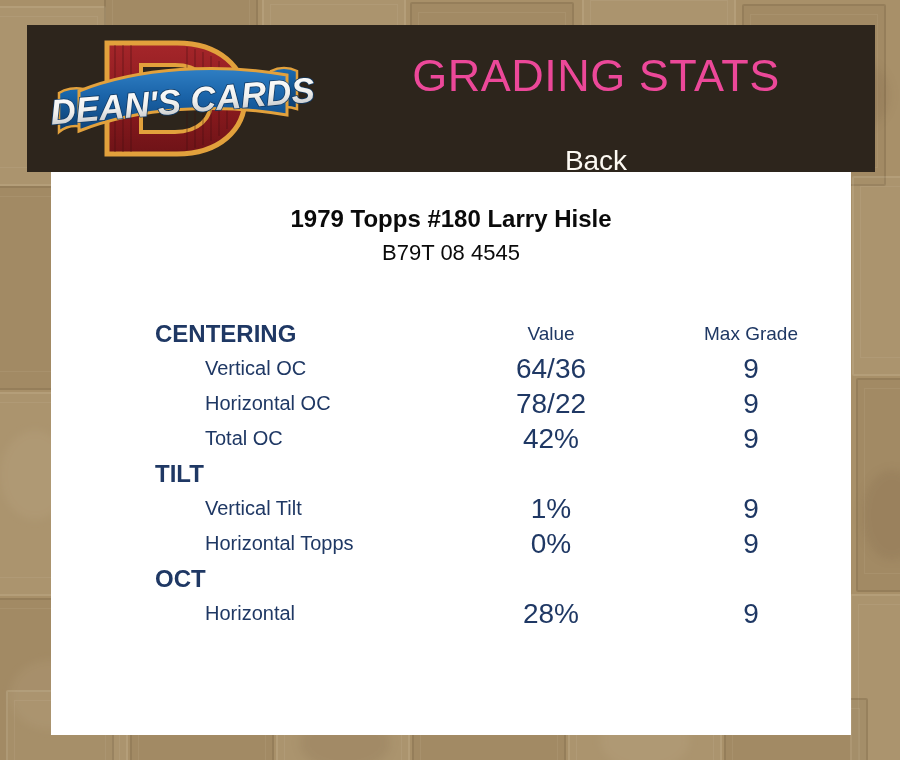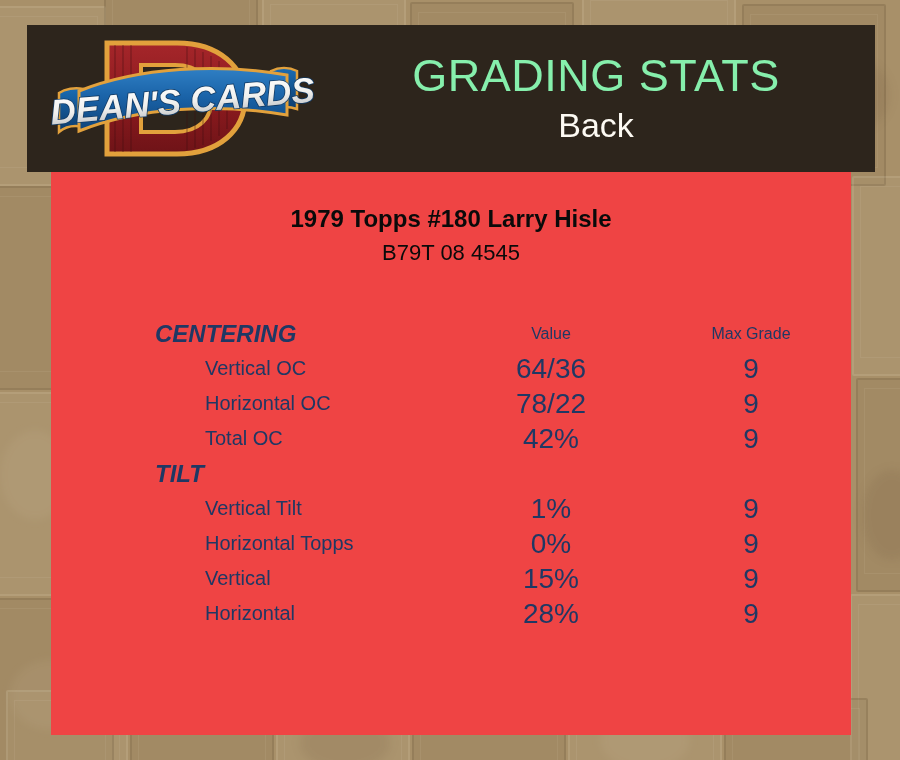--- a/index.html
+++ b/index.html
@@ -77,43 +77,44 @@
 
   
   #header-titles {
     position: absolute;
     left: 300px;
     right: 10px;
     top: 24px;
     text-align: center;
   }
   #main-title {
-    color: #86efac;
+    color: #ec4899;
     font-size: 45px;
     font-weight: normal;
     letter-spacing: 0.5px;
     line-height: 54px;
     white-space: nowrap;
   }
   #sub-title {
     color: #fdfaf3;
-    font-size: 34px;
+    font-size: 28px;
     font-weight: normal;
     line-height: 44px;
     white-space: nowrap;
+    margin-top: 36px;
   }
 
   
   #panel {
     position: absolute;
     left: 51px;
     top: 172px;
     width: 800px;
     height: 563px;
-    background-color: #ef4444;
+    background-color: #ffffff;
     z-index: 4;
   }
 
   #card-title {
     text-align: center;
     color: #0a0a0a;
     font-size: 24px;
     font-weight: bold;
     padding-top: 32px;
     line-height: 30px;
@@ -147,30 +148,29 @@
   .col-value { width: 200px; text-align: center; }
   .col-grade { width: 200px; text-align: center; }
 
   .hdr-label {
     padding-left: 104px !important;
     font-size: 24px;
     font-weight: bold !important;
     text-align: left;
   }
   .hdr-value, .hdr-grade {
-    font-size: 16px;
+    font-size: 19px;
     font-weight: bold;
   }
 
   .sec-label {
     padding-left: 104px !important;
     font-size: 24px;
     font-weight: bold !important;
     text-align: left;
-    font-style: italic;
   }
 
   .row-label {
     padding-left: 154px !important;
     font-size: 20px;
     text-align: left;
   }
   .row-value, .row-grade {
     font-size: 28px;
   }
@@ -343,23 +343,23 @@
             <td class="row-label">Vertical Tilt</td>
             <td class="col-value row-value">1%</td>
             <td class="col-grade row-grade">9</td>
           </tr>
           <tr>
             <td class="row-label">Horizontal Topps</td>
             <td class="col-value row-value">0%</td>
             <td class="col-grade row-grade">9</td>
           </tr>
           <tr>
-            <td class="row-label">Vertical</td>
-            <td class="col-value row-value">15%</td>
-            <td class="col-grade row-grade">9</td>
+            <td class="hdr-label sec-label">OCT</td>
+            <td class="col-value hdr-value"></td>
+            <td class="col-grade hdr-grade"></td>
           </tr>
           <tr>
             <td class="row-label">Horizontal</td>
             <td class="col-value row-value">28%</td>
             <td class="col-grade row-grade">9</td>
           </tr>
         </tbody>
     </table>
   </div>
 

